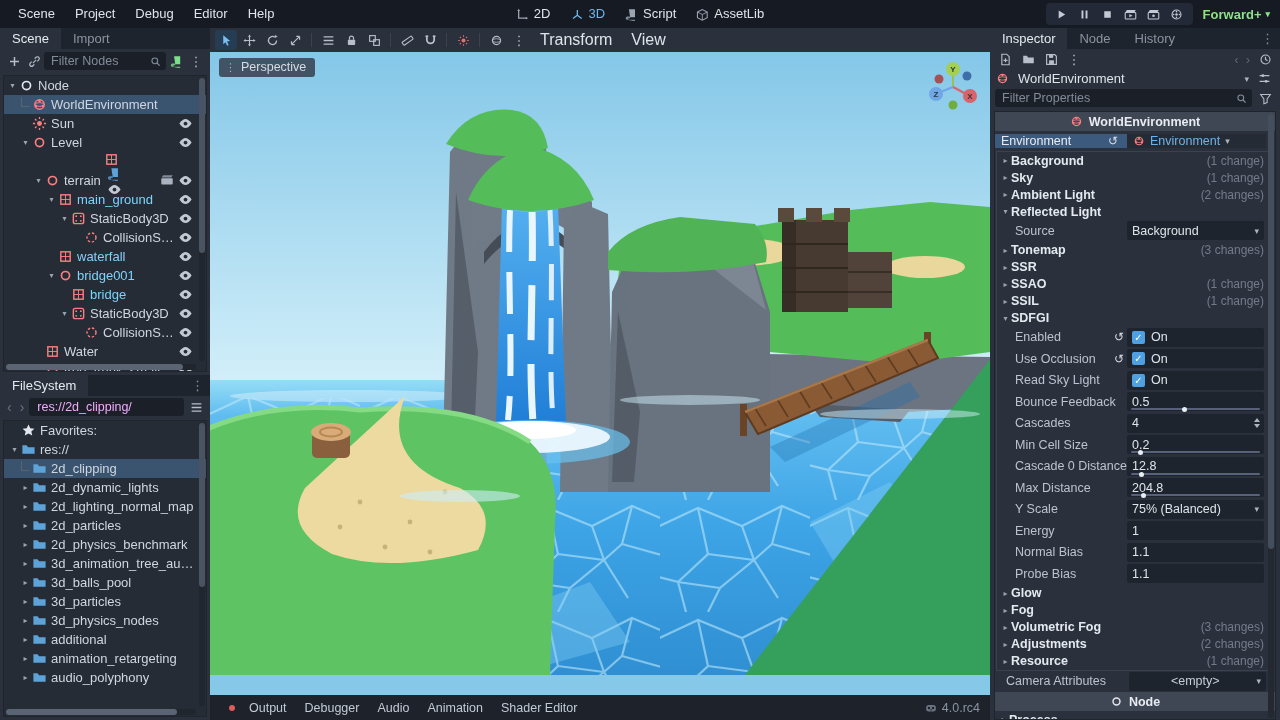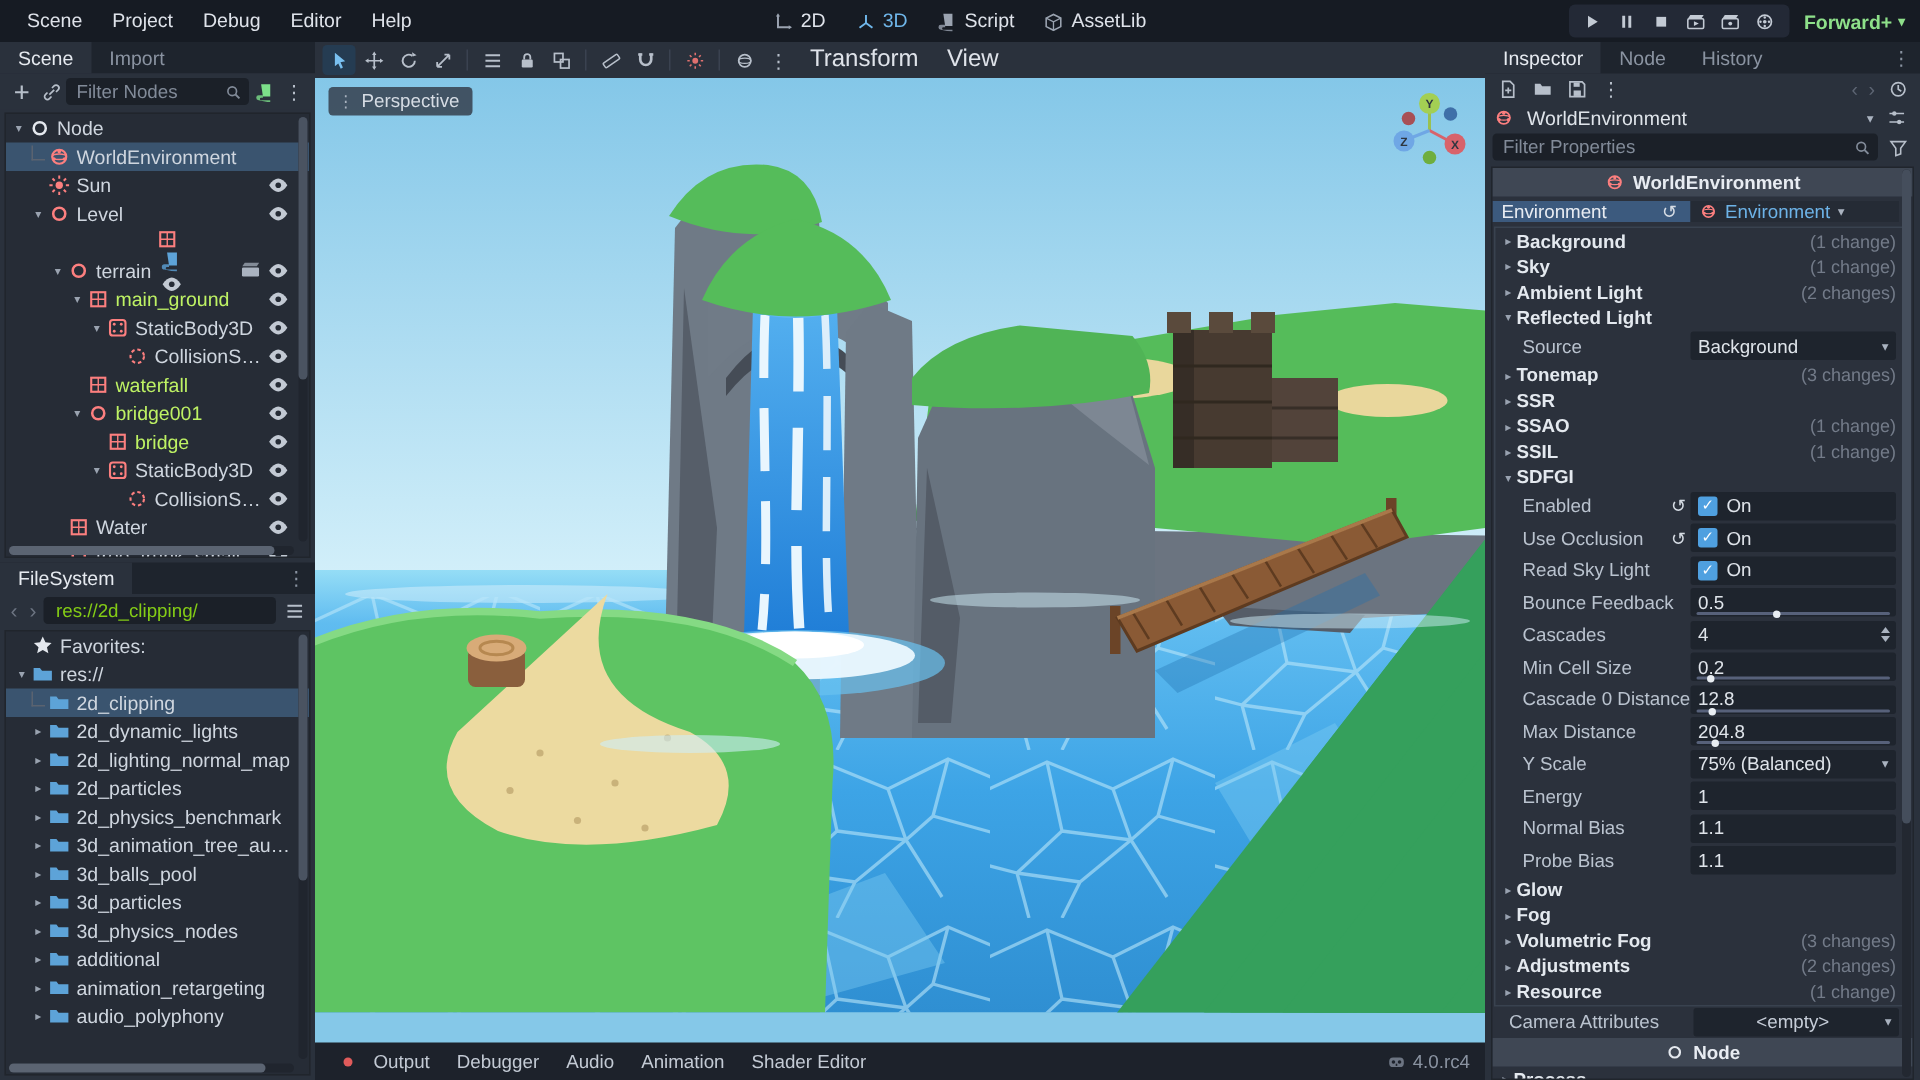--- a/index.html
+++ b/index.html
@@ -39,35 +39,35 @@
   .scene-panel{height:347px;display:flex;flex-direction:column}
   .fs-panel{flex:1;display:flex;flex-direction:column;min-height:0}
   .treewrap{flex:1;position:relative;margin:2px 3px 3px 3px;background:#262c36;border:1px solid #20252c;overflow:hidden}
   .trow{display:flex;align-items:center;height:19px;font-size:13px;white-space:nowrap;padding-right:12px}
   .trow.sel{background:#3a546f}
   .trow .arr{width:13px;flex:none;text-align:center;color:#9aa3b0;font-size:8px}
   .trow .lguide{width:8px;height:9px;flex:none;border-left:1px solid #5a6370;border-bottom:1px solid #5a6370;margin:-6px 2px 0 2px}
   .ticon{width:15px;height:15px;flex:none;margin-right:4px}
   .ticon .icn{width:15px;height:15px}
   .tlabel{overflow:hidden;text-overflow:ellipsis}
-  .trow.yel .tlabel{color:#bef264}
+  .trow.yel .tlabel{color:#7dd3fc}
   .trow .sp{flex:1}
   .badge{width:15px;height:15px;flex:none;margin-left:2px}
   .badge .icn{width:14px;height:14px}
   .eye{width:16px;height:15px;flex:none;margin-left:3px;color:#c2c9d3}
   .eye .icn{width:15px;height:15px}
   .vs{position:absolute;top:2px;right:1px;bottom:10px;width:6px;background:#20252e;border-radius:3px}
   .vs i{position:absolute;top:0;left:0;right:0;background:#4a5361;border-radius:3px;display:block}
   .hs{position:absolute;left:2px;right:10px;bottom:1px;height:6px;background:#20252e;border-radius:3px}
   .hs i{height:100%;background:#5b6472;border-radius:3px;display:block}
   
   .pathbar{height:22px;display:flex;align-items:center;gap:2px;padding:0 4px;background:#2a313c}
   .nav-arr{color:#6c7482;padding:0 3px;font-size:14px}
   .pathinput{flex:1;display:flex;align-items:center;background:#1b2028;border-radius:3px;height:18px;padding:0 6px;min-width:0}
-  .pathinput input{flex:1;min-width:0;background:none;border:none;outline:none;color:#84cc16;font-family:"Liberation Sans",sans-serif;font-size:12.5px}
+  .pathinput input{flex:1;min-width:0;background:none;border:none;outline:none;color:#f0abfc;font-family:"Liberation Sans",sans-serif;font-size:12.5px}
   
   .center{position:absolute;top:28px;left:210px;width:780px;height:692px;display:flex;flex-direction:column}
   .vtabbar{height:20px;background:#1e242d;display:flex;align-items:center}
   .scene-tab{height:20px;display:flex;align-items:center;gap:5px;background:#262d38;padding:0 7px;color:#dfe4ea;font-size:12.5px}
   .scene-tab .icn{width:11px;height:11px;color:#e4e8ee}
   .scene-tab .x{color:#8a93a1;font-size:12px;margin-left:2px}
   .newtab{color:#8a93a1;padding:0 8px;font-size:14px}
   .vtab-right{margin-left:auto;color:#8a93a1;padding:0 6px}
   .vtab-right .icn{width:12px;height:12px}
   .vtoolbar{height:24px;background:#2a313c;display:flex;align-items:center;gap:1px;padding:0 5px}

